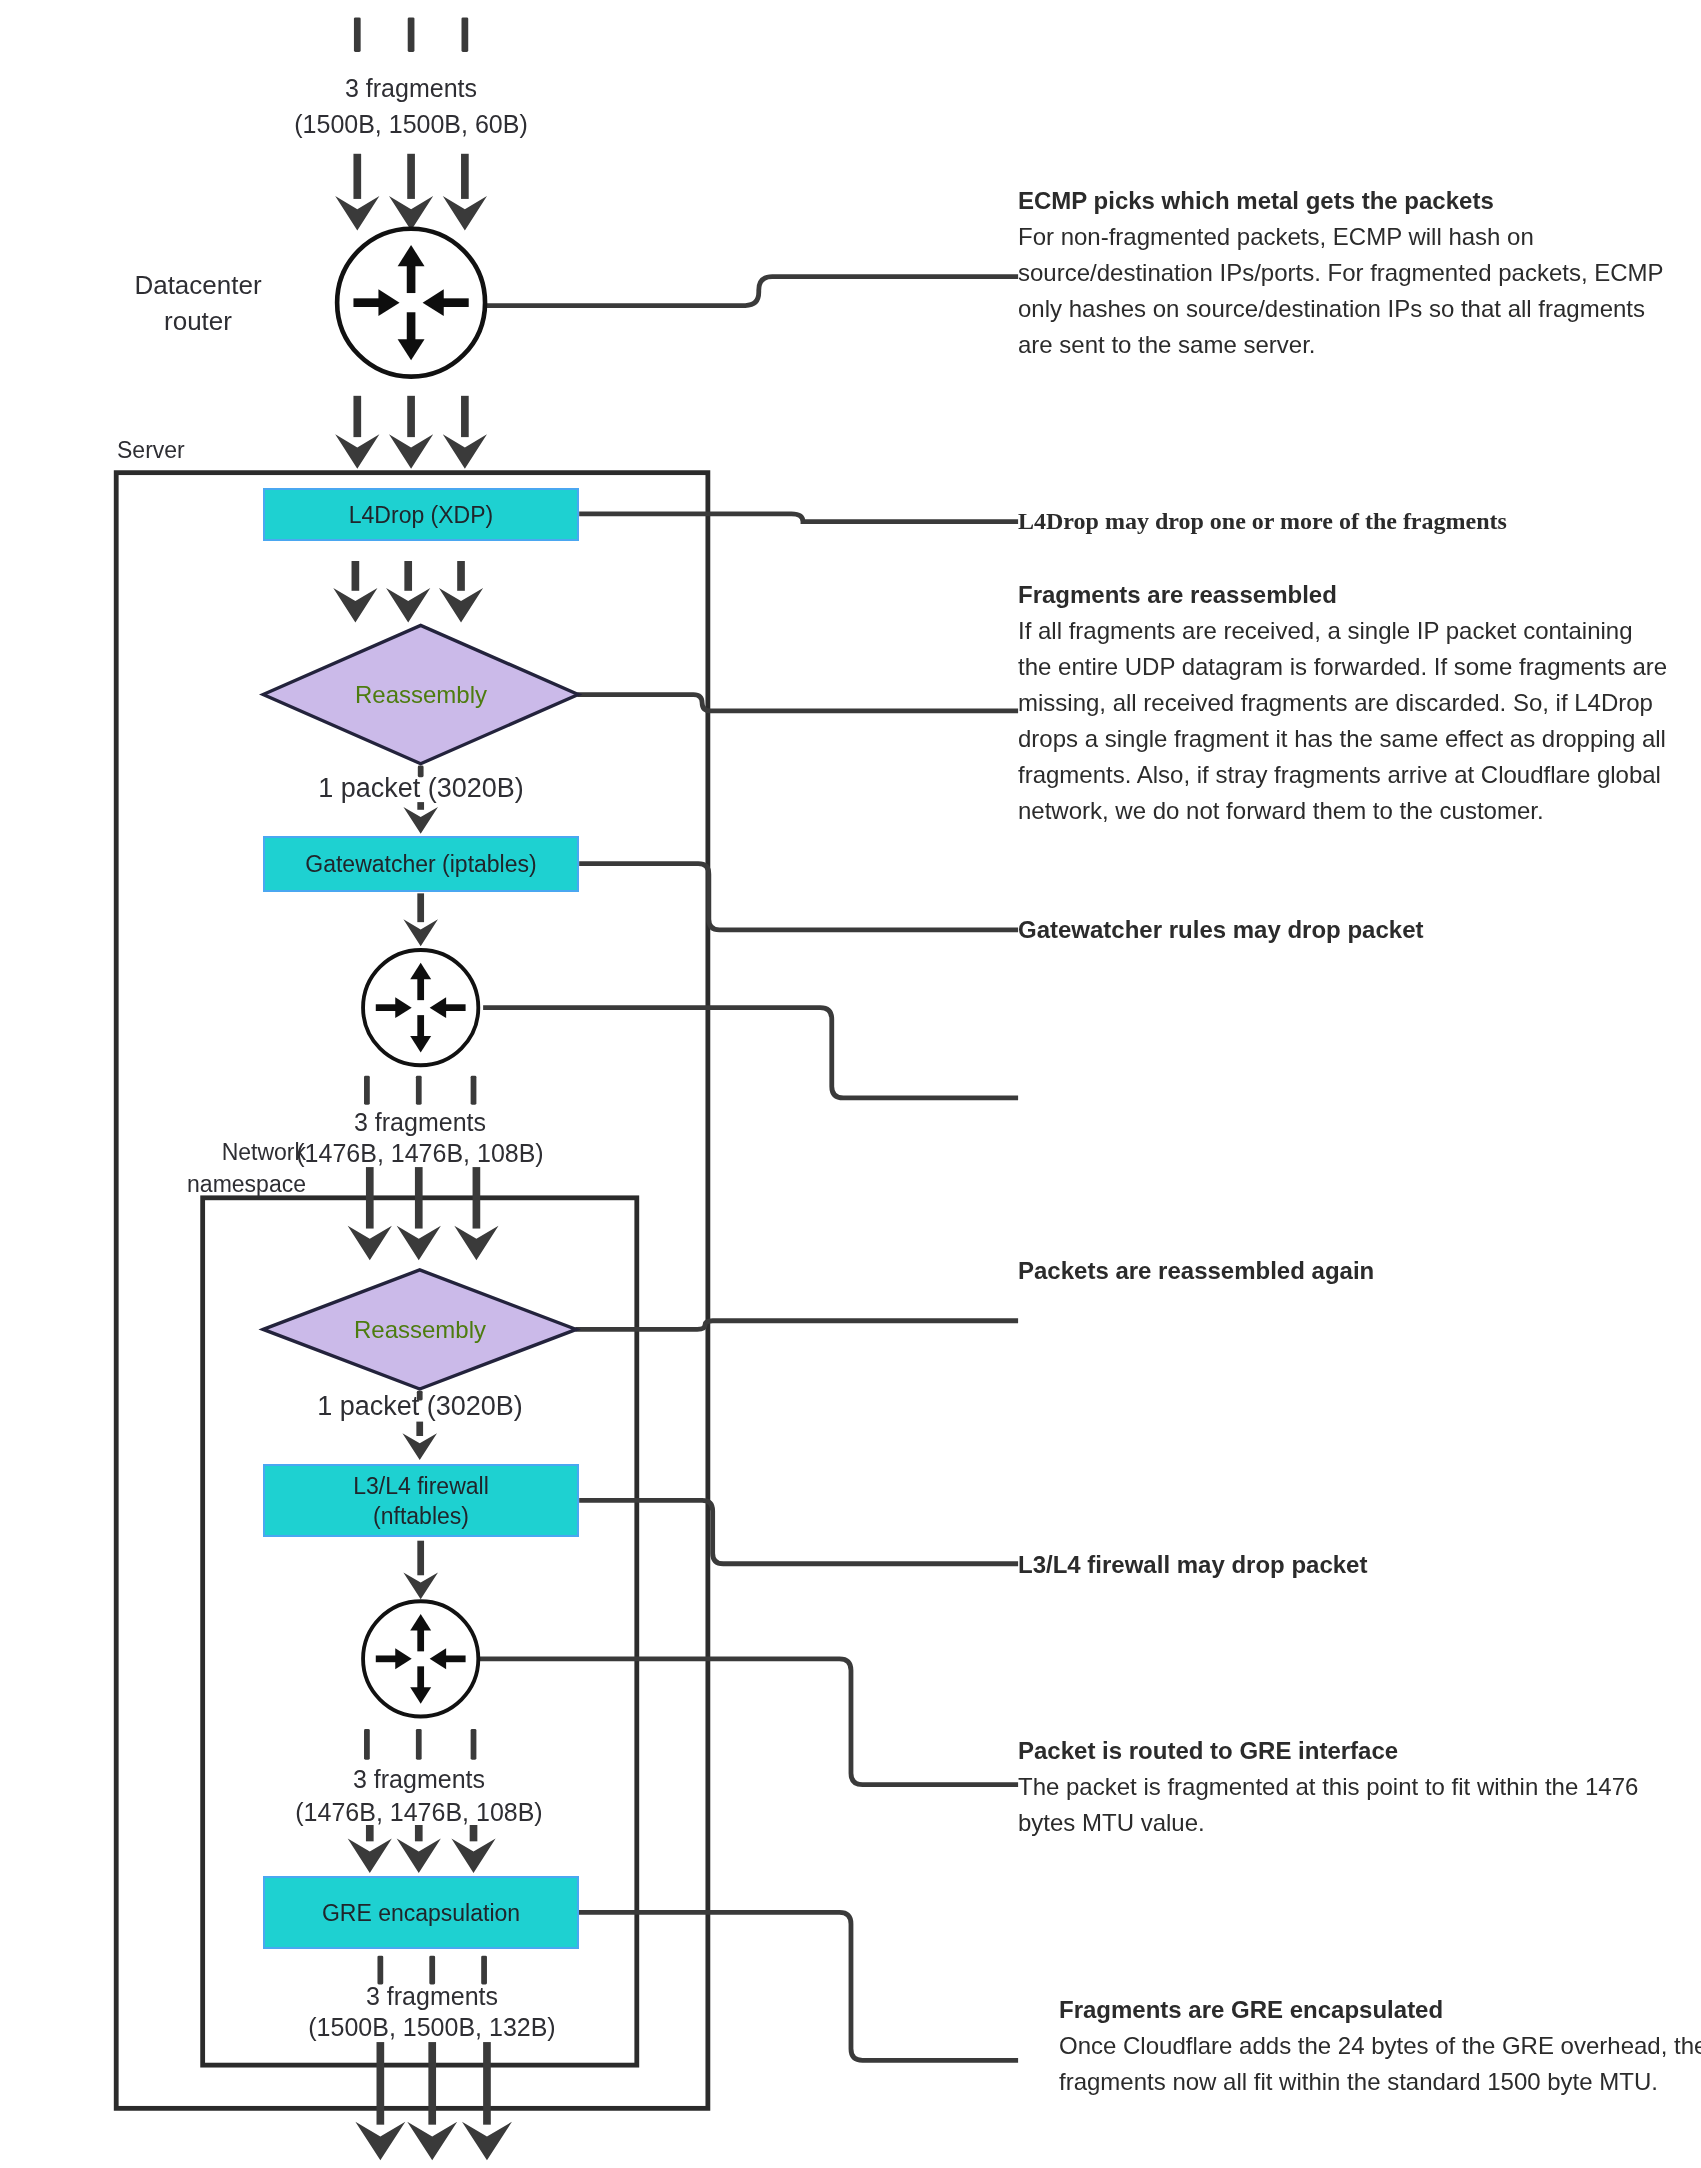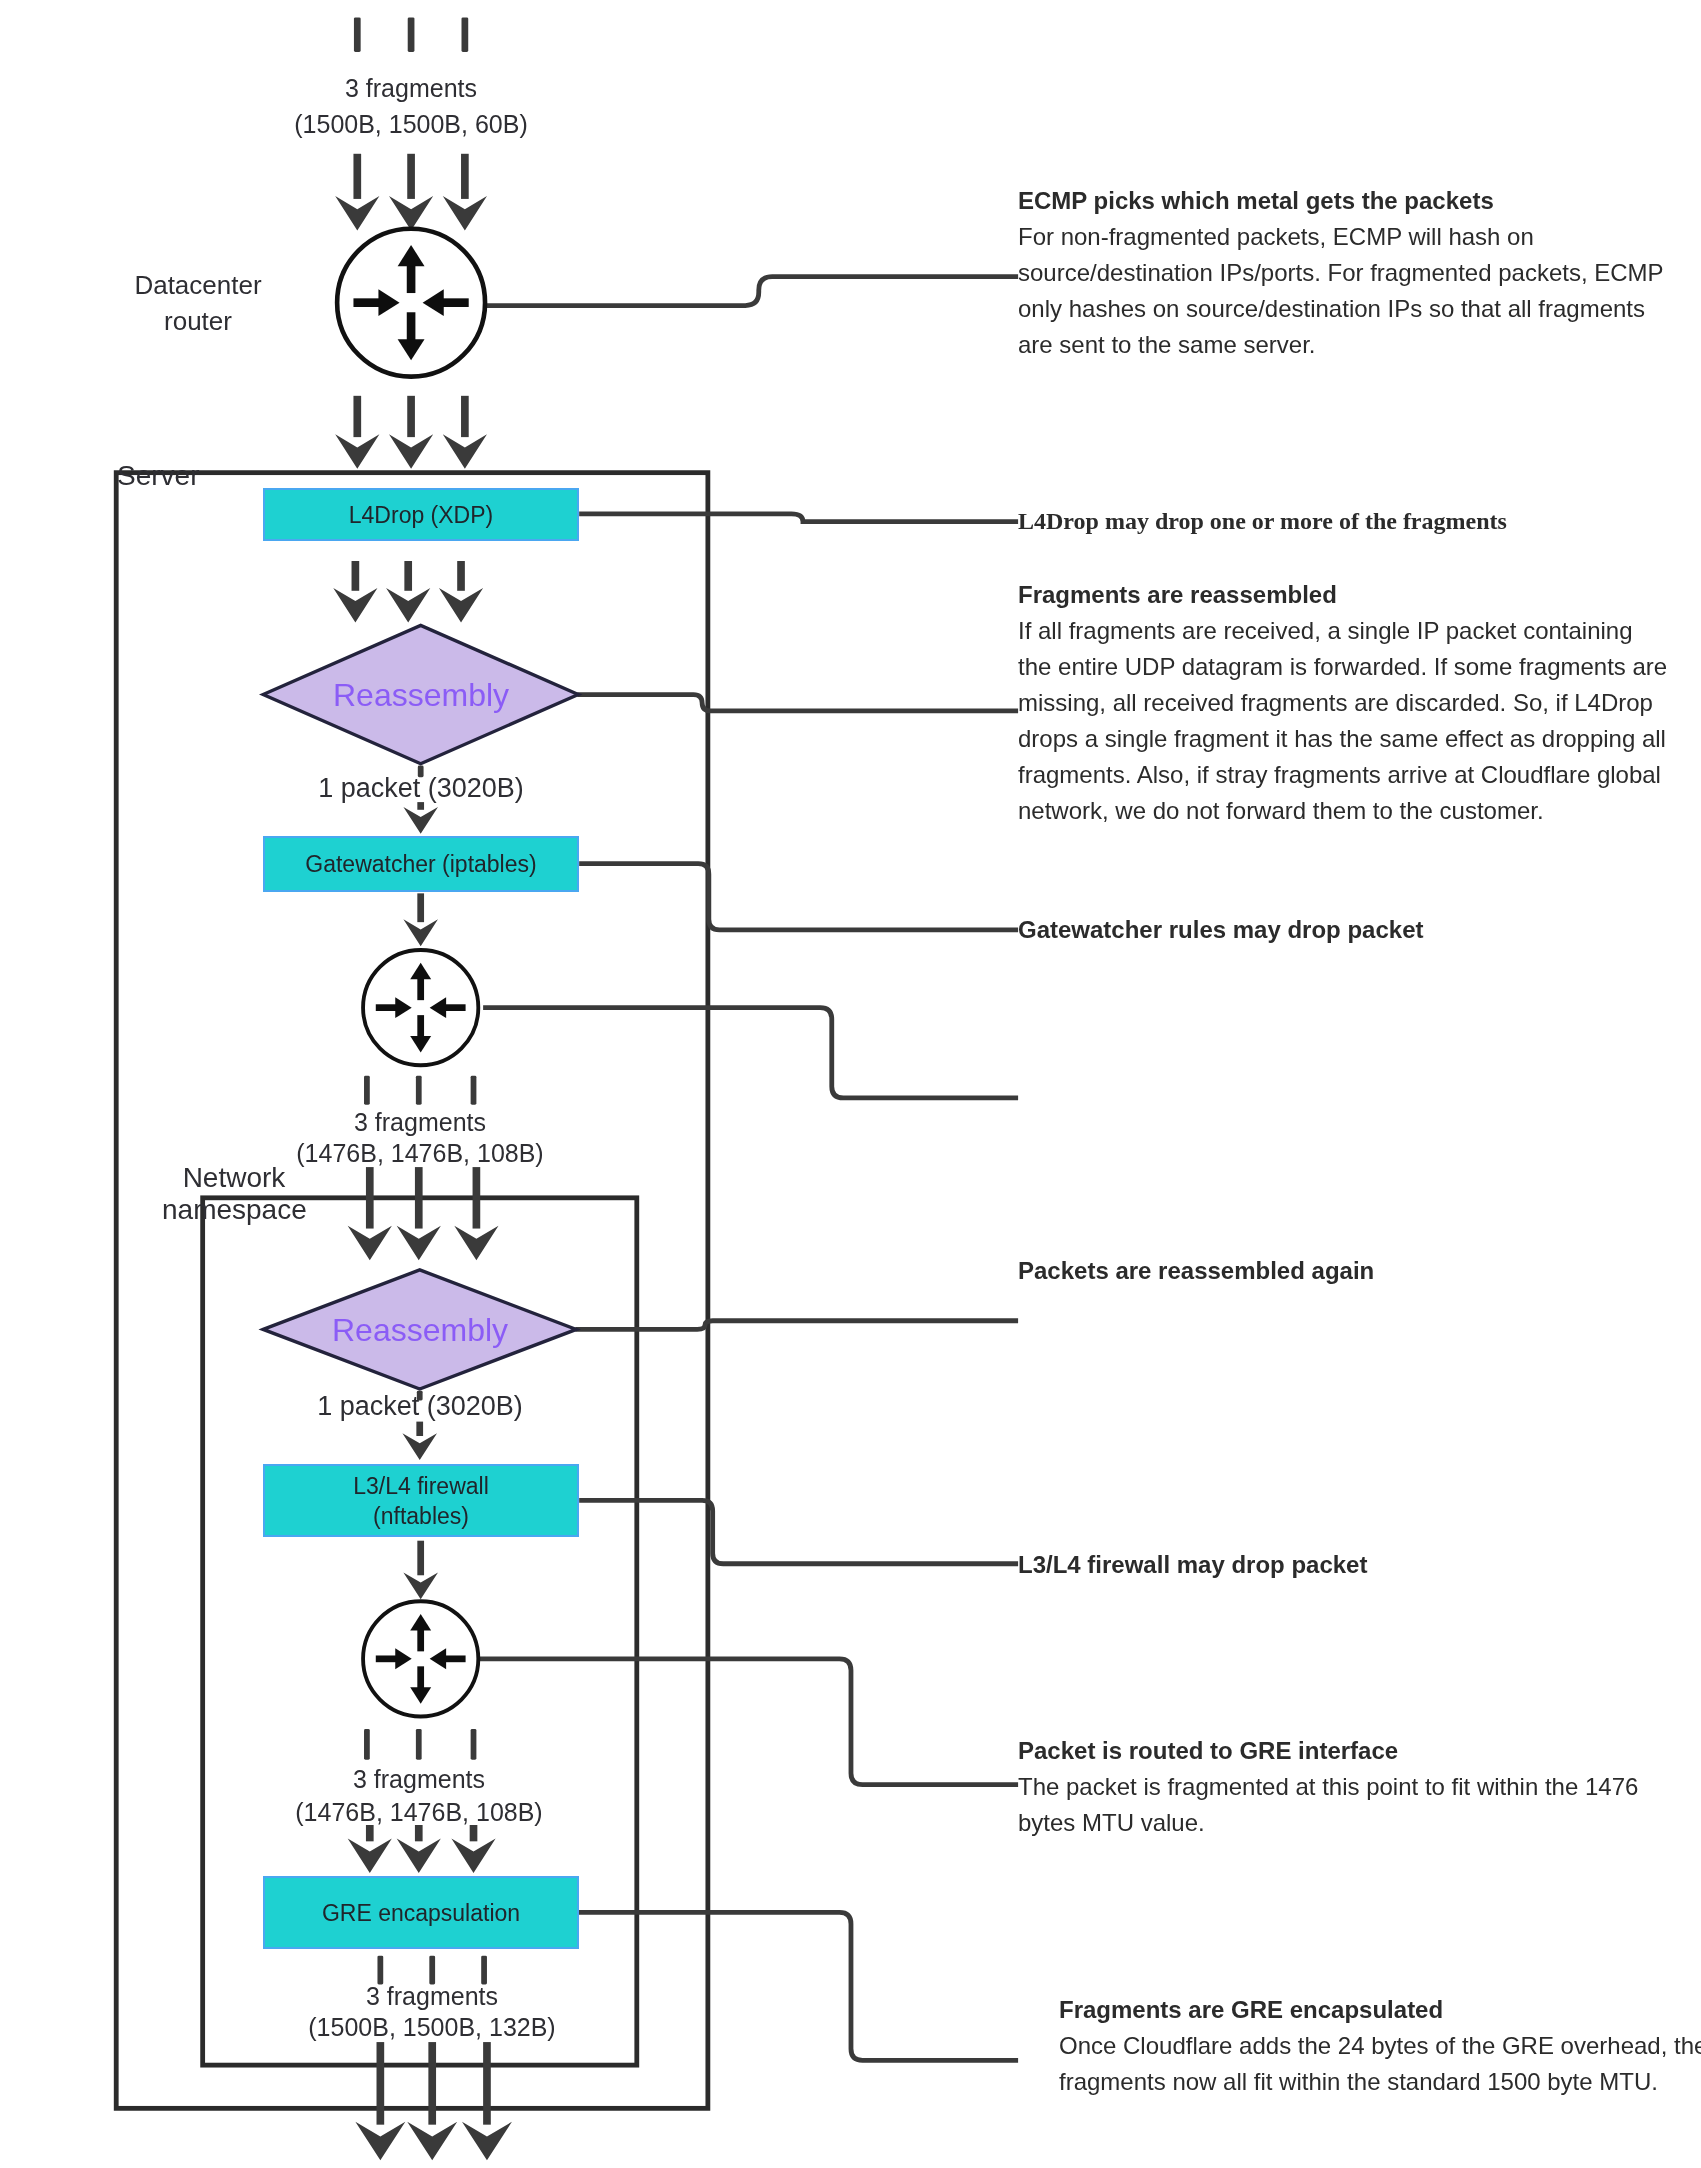--- a/index.html
+++ b/index.html
@@ -19,33 +19,33 @@
     color:#2e2e33;
     text-align:center;
   }
   .lbl-frag{font-size:25px;}
   .lbl-packet{font-size:27px;}
   .lbl-side{
     font-size:26px;line-height:36px;white-space:normal;width:183px;
   }
   .lbl-container{
     transform:translate(0,-50%);
-    text-align:center;font-size:28px;white-space:normal;line-height:32px;margin-top:26px;
+    text-align:right;font-size:23px;white-space:normal;line-height:32px;
   }
   .lbl-container.nowrap{white-space:nowrap;}
   .process{
     position:absolute;
     background:var(--process-fill,#1ed1d1);
     border:2.9px solid var(--process-border,#4aa7f1);
     box-sizing:border-box;
     display:flex;align-items:center;justify-content:center;flex-direction:column;
     font-size:23px;color:#20252b;line-height:30px;
     text-align:left;
   }
-  .decision-label{font-size:32px;color:#8b5cf6;}
+  .decision-label{font-size:24px;color:#4d7c0f;}
   .ann{
     position:absolute;
     left:1018px;
     width:651px;
     color:var(--ann-text,#2b2b2b);
     font-size:24px;
     line-height:36px;
   }
   .ann .t{font-weight:700;}
   .ann .b{font-weight:400;}

